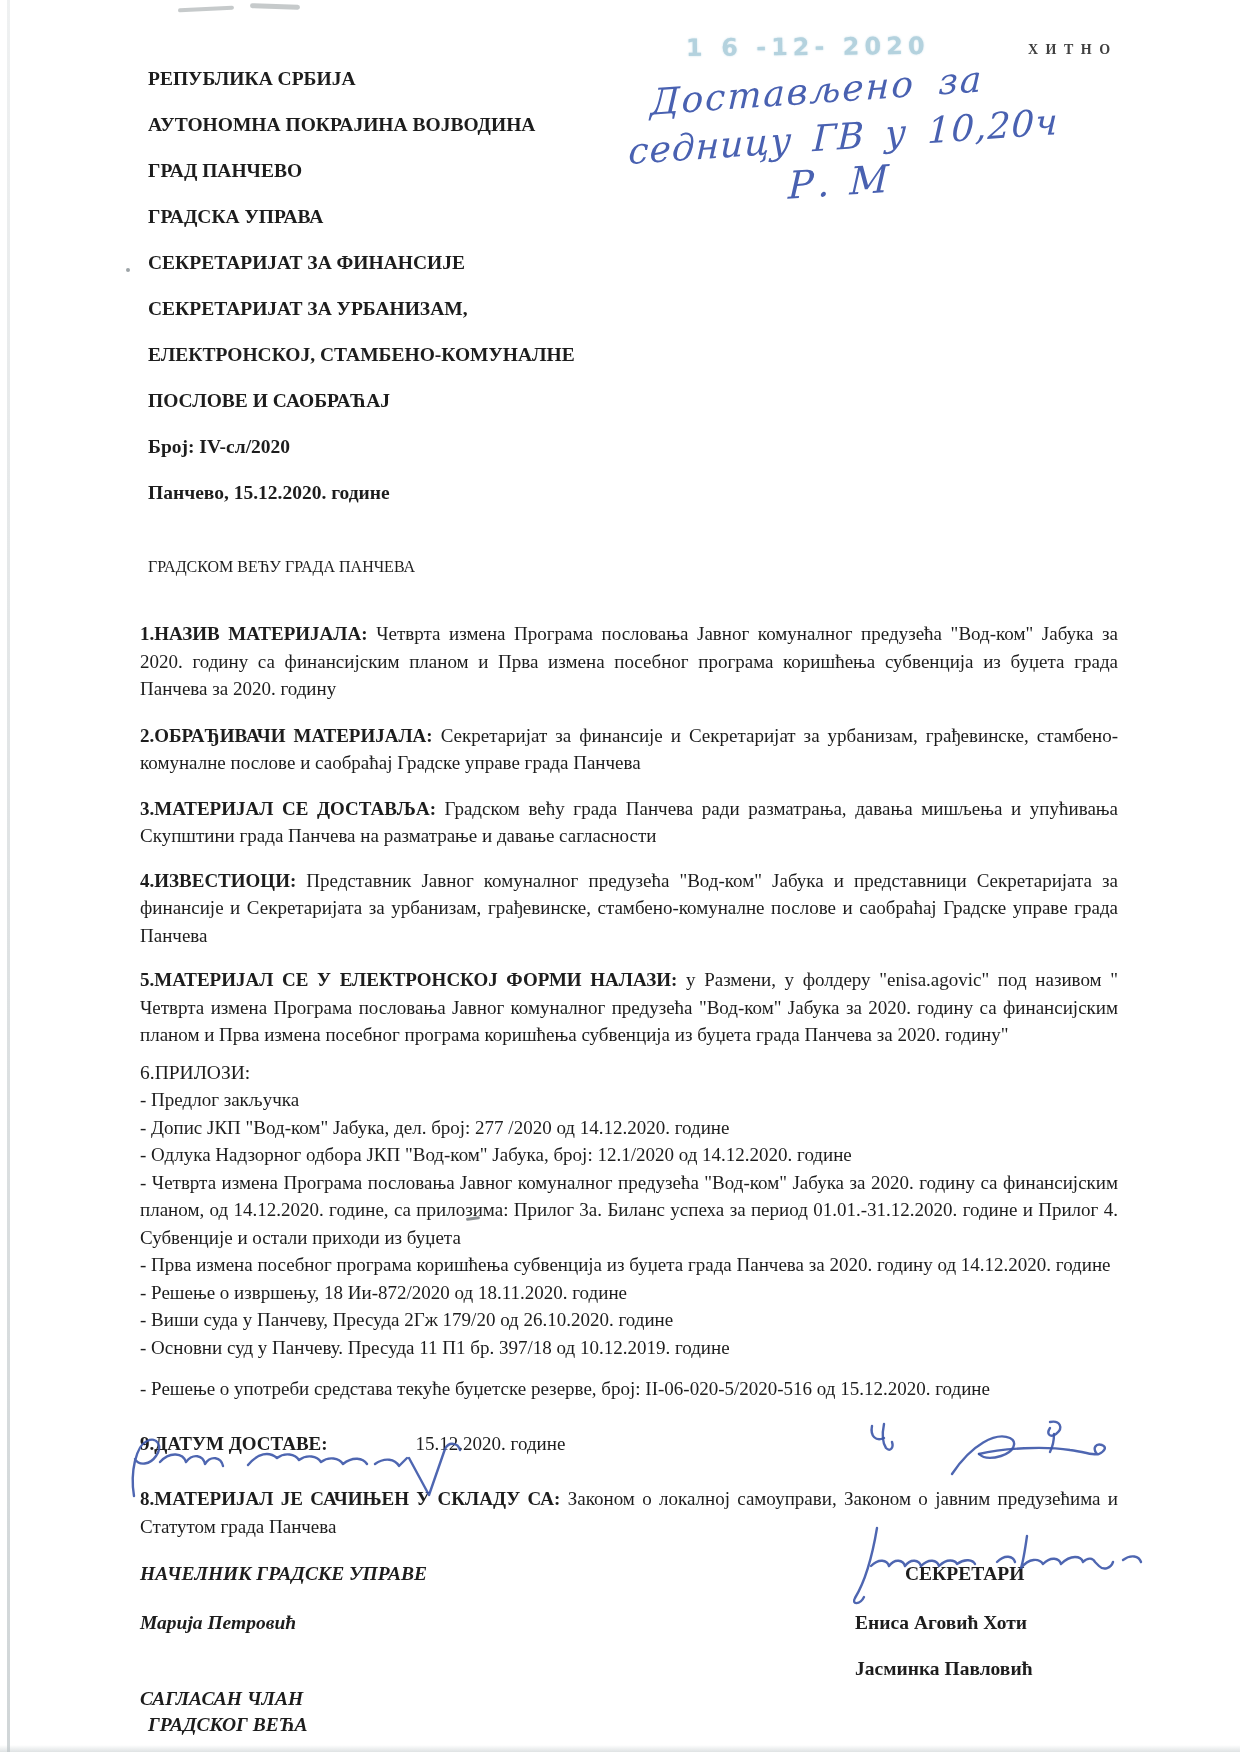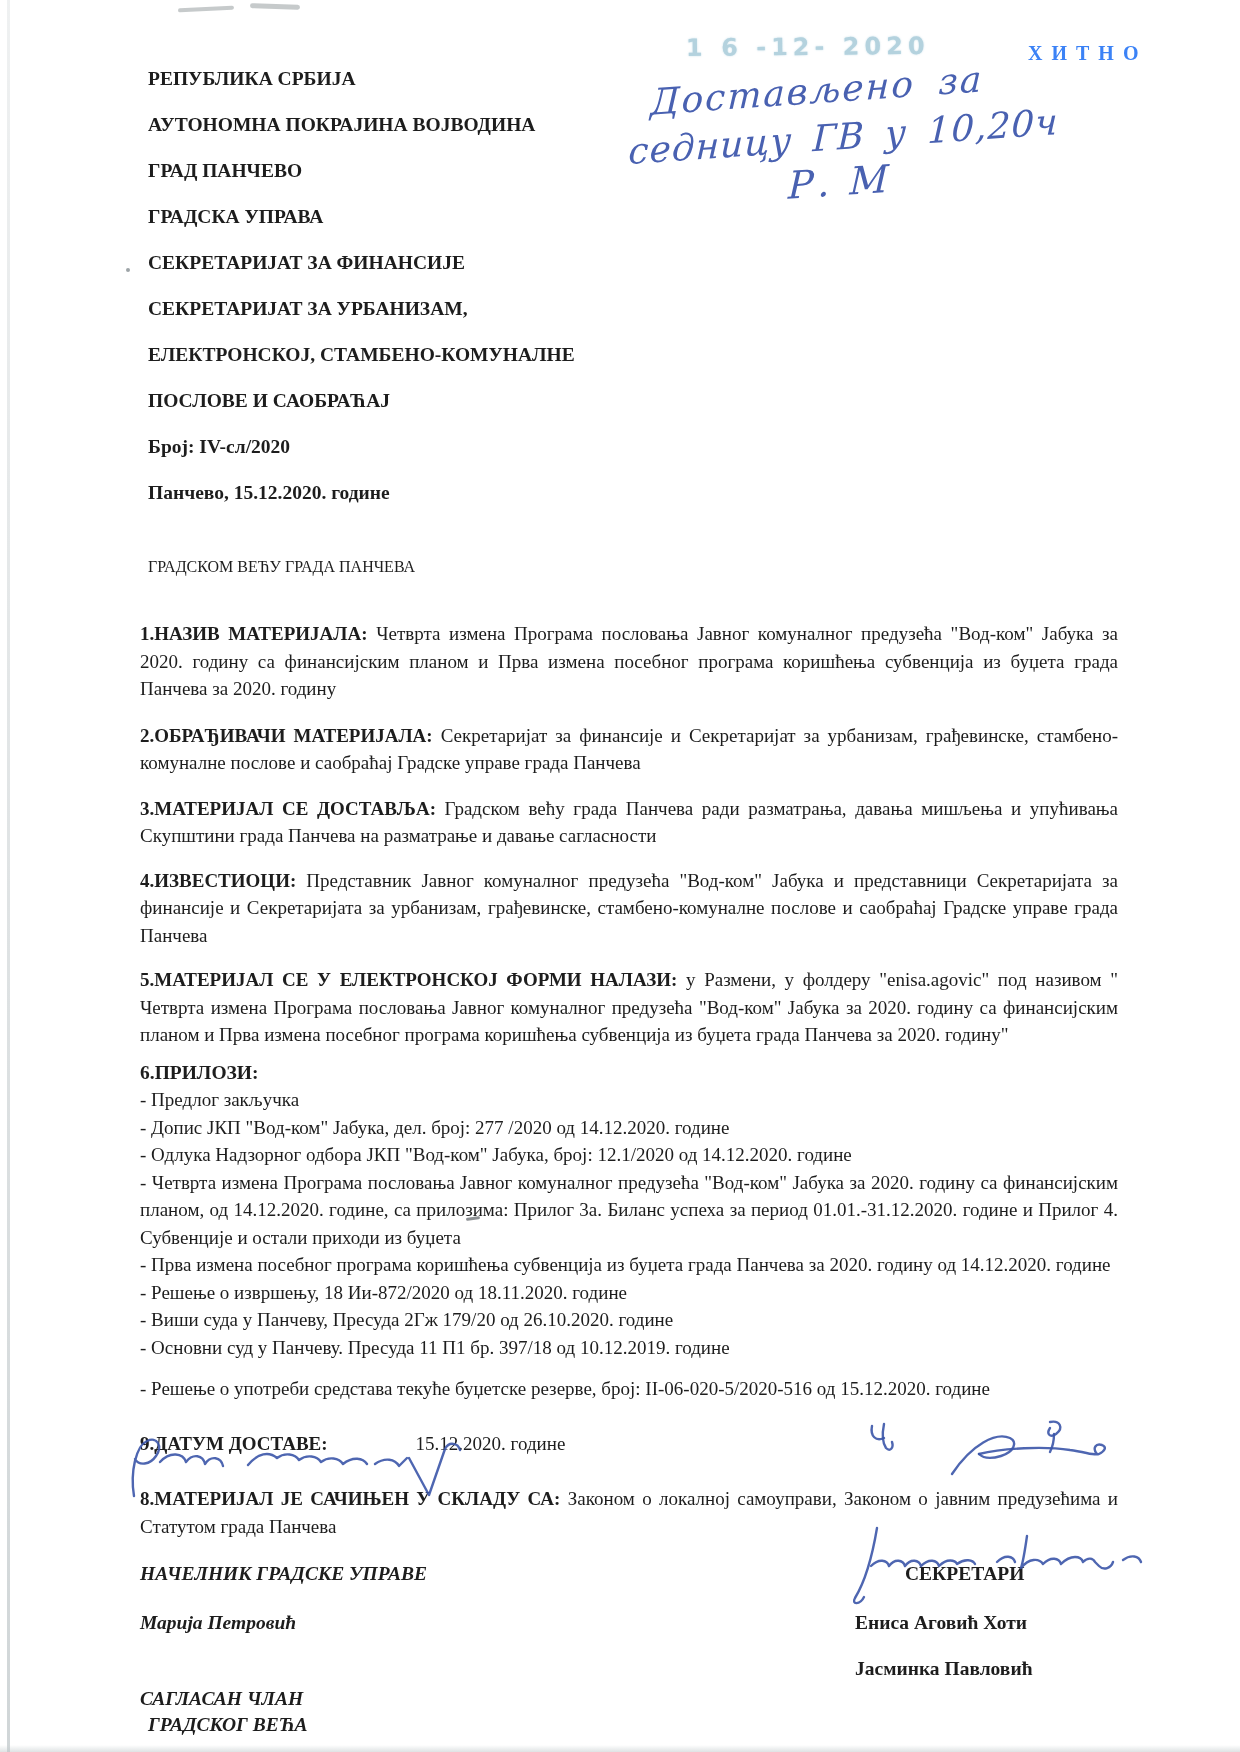--- a/index.html
+++ b/index.html
@@ -19,22 +19,22 @@
   .margin-dot{position:absolute;left:126px;top:268px;width:4px;height:4px;border-radius:50%;
     background:#858d91;opacity:.8;}
   .tilde-artifact{position:absolute;left:466px;top:1217px;width:14px;height:3px;border-radius:2px;
     background:#5b6165;opacity:.7;transform:rotate(-8deg);}
 
   .page{position:absolute;inset:0;padding:46px 122px 0 140px;box-sizing:border-box;}
 
   .letterhead{margin-left:8px;}
   .lh-line{font-weight:bold;font-size:19.5px;line-height:26px;white-space:pre;margin-top:20px;}
 
-  .urgent{position:absolute;left:1028px;top:42px;font-weight:bold;font-size:20px;
-    letter-spacing:2px;color:#3b82f6;}
+  .urgent{position:absolute;left:1028px;top:42px;font-weight:bold;font-size:14px;
+    letter-spacing:2px;color:#404040;}
 
   .stamp{position:absolute;left:686px;top:33px;font-family:"DejaVu Sans",sans-serif;
     font-weight:bold;font-size:24px;letter-spacing:5px;color:#a7cbd9;opacity:.85;
     transform:rotate(-.5deg);text-shadow:0 0 2px rgba(170,205,220,.8);}
 
   .hw{position:absolute;color:#3a54ab;opacity:.92;font-style:italic;
     font-family:"DejaVu Serif",serif;transform:rotate(-4deg) skewX(-6deg);
     white-space:pre;}
   .hw1{left:650px;top:70px;font-size:36px;word-spacing:10px;letter-spacing:2px;}
   .hw2{left:628px;top:116px;font-size:36px;word-spacing:8px;letter-spacing:1px;}
@@ -43,21 +43,21 @@
   .addressee{font-weight:normal;font-size:16px;line-height:26px;margin:48px 0 0 8px;}
 
   .sec{font-size:19px;line-height:27.5px;text-align:justify;margin:0;}
   .sec .lbl{font-weight:bold;}
   .sec1{margin-top:40px;}
   .sec2{margin-top:19px;}
   .sec3{margin-top:18px;}
   .sec4{margin-top:17px;}
   .sec5{margin-top:17px;}
 
-  .att-heading{font-weight:bold;font-size:19.5px;line-height:27.5px;margin-top:10px;}
+  .att-heading{font-weight:normal;font-size:19.5px;line-height:27.5px;margin-top:10px;}
   .att-item{font-size:19px;line-height:27.5px;text-align:justify;margin:0;}
   .att-final{margin-top:14px;}
 
   .delivery{font-size:19px;line-height:27.5px;margin-top:27px;}
   .delivery .lbl{font-weight:bold;}
   .tab7{display:inline-block;width:88px;}
 
   .basis{margin-top:28px;}
 
   .sig-area{position:relative;margin-top:21px;height:300px;}

